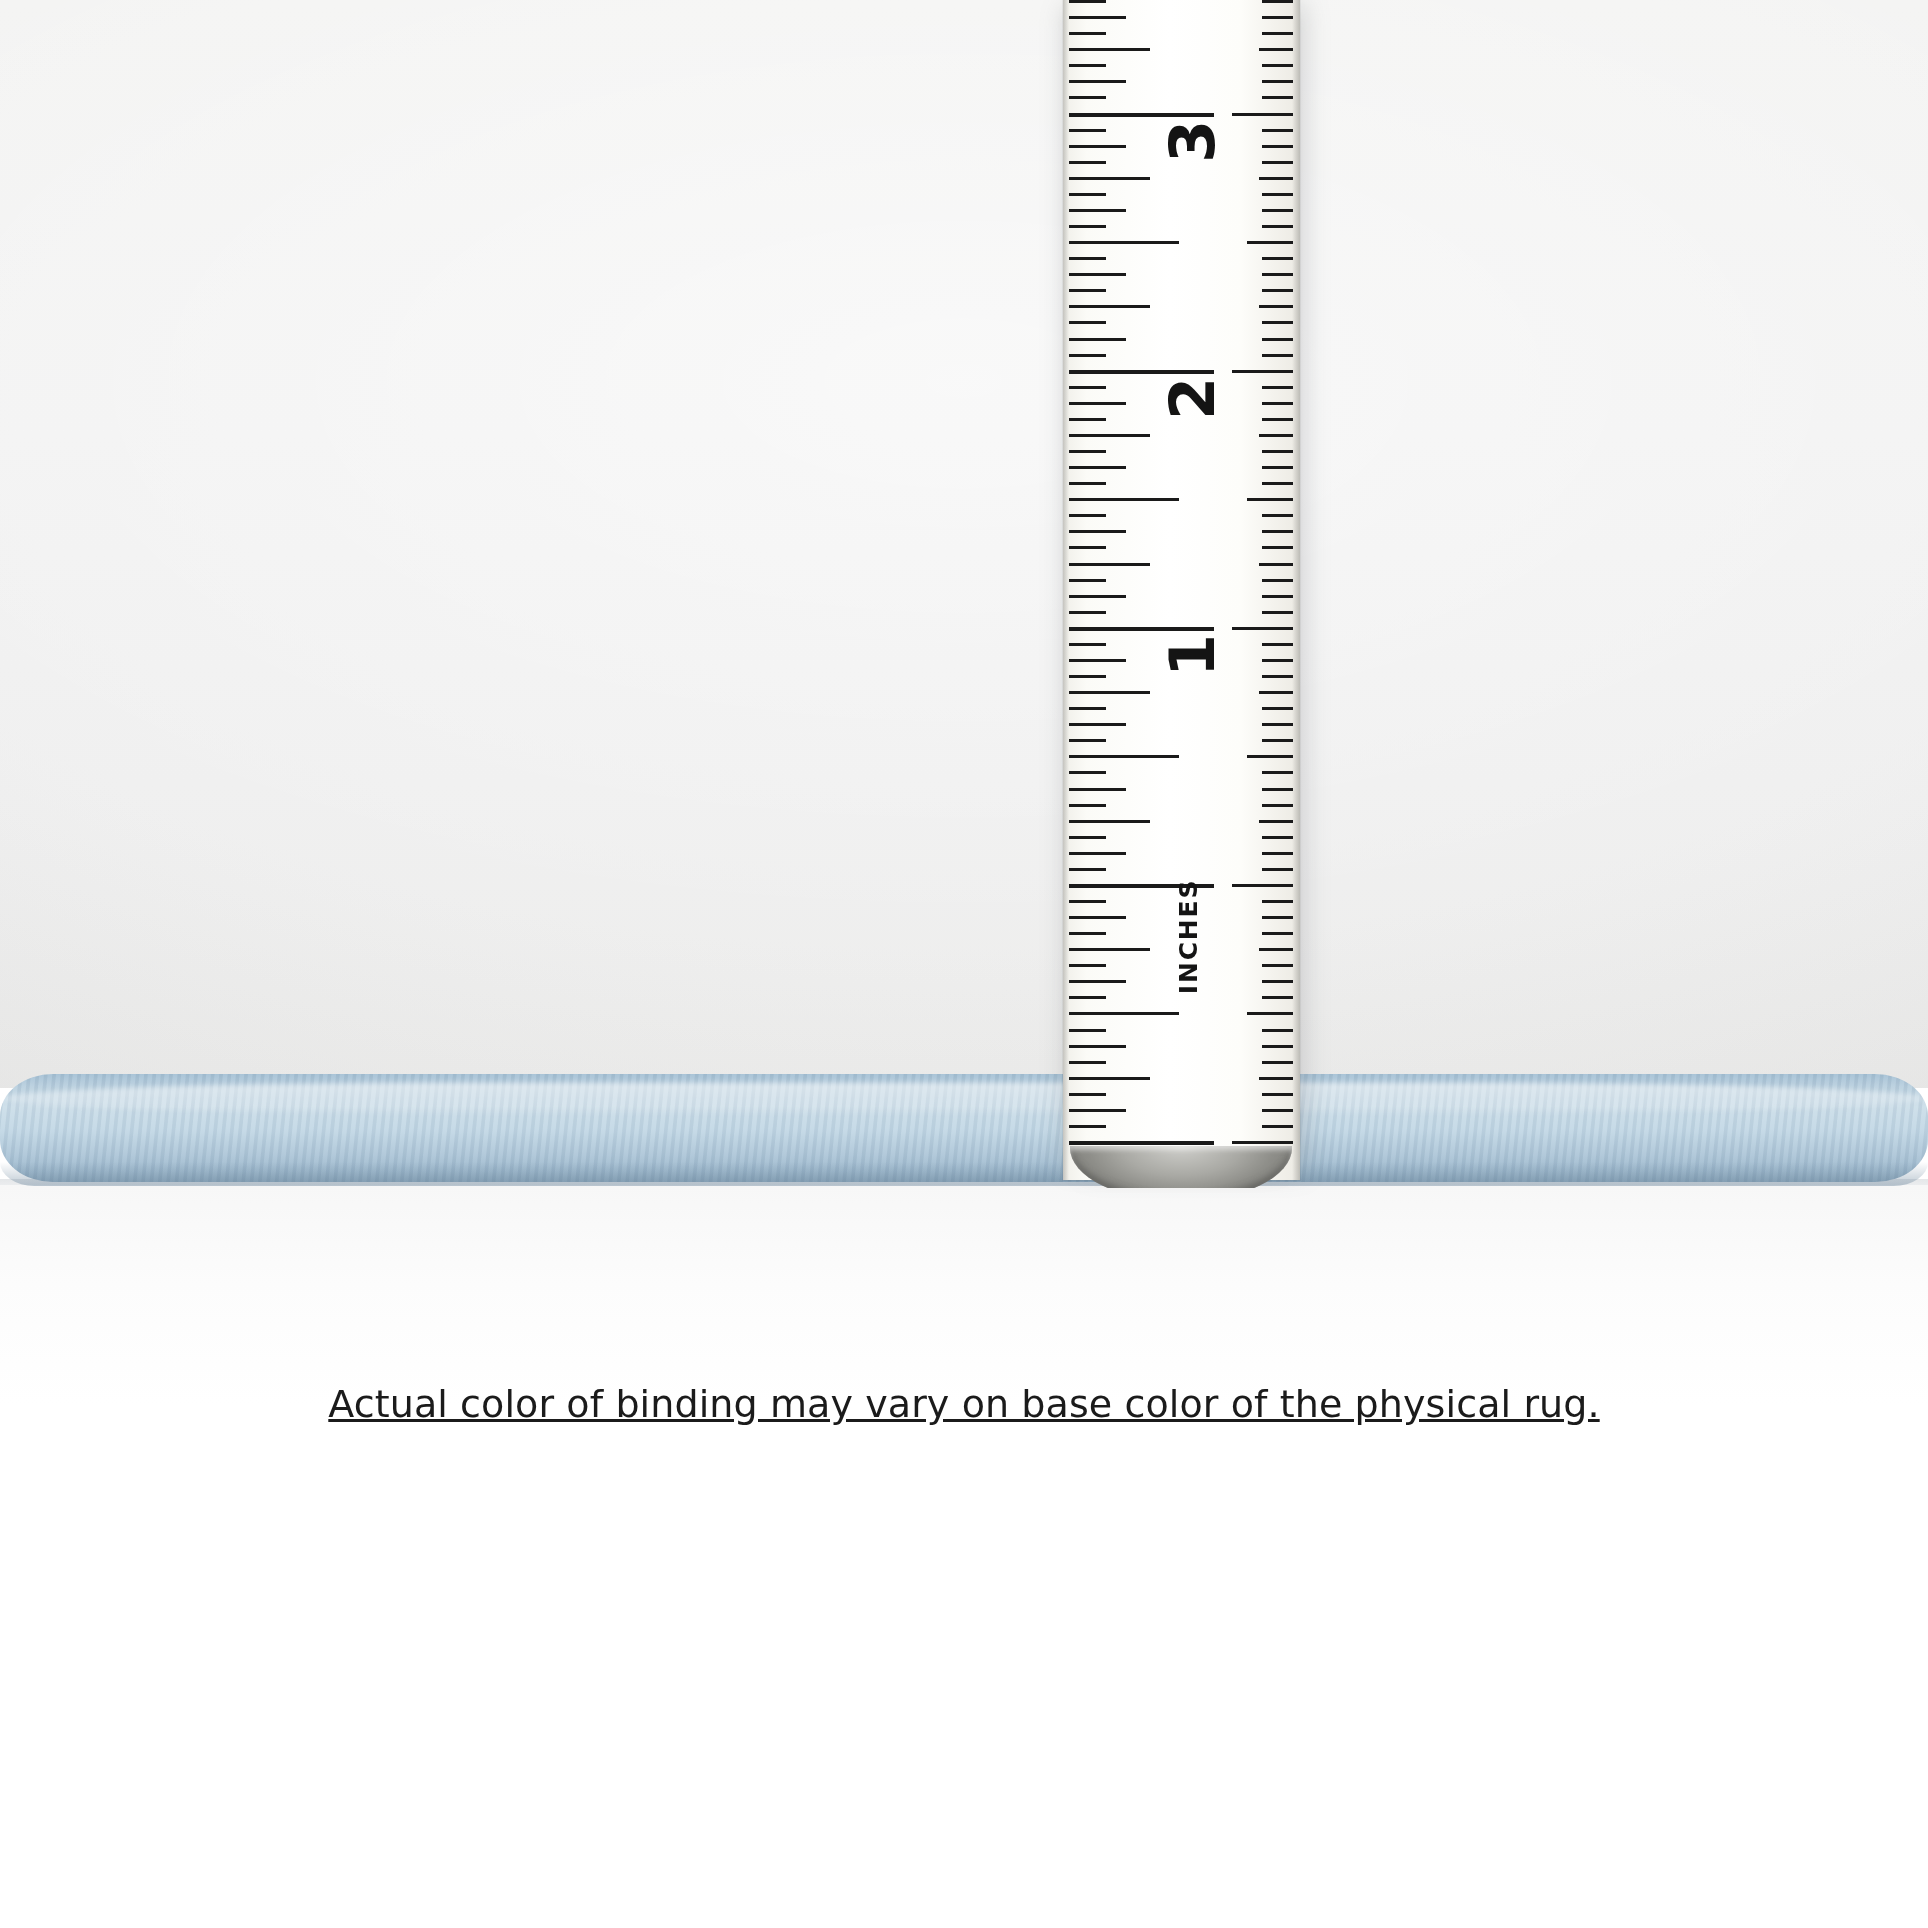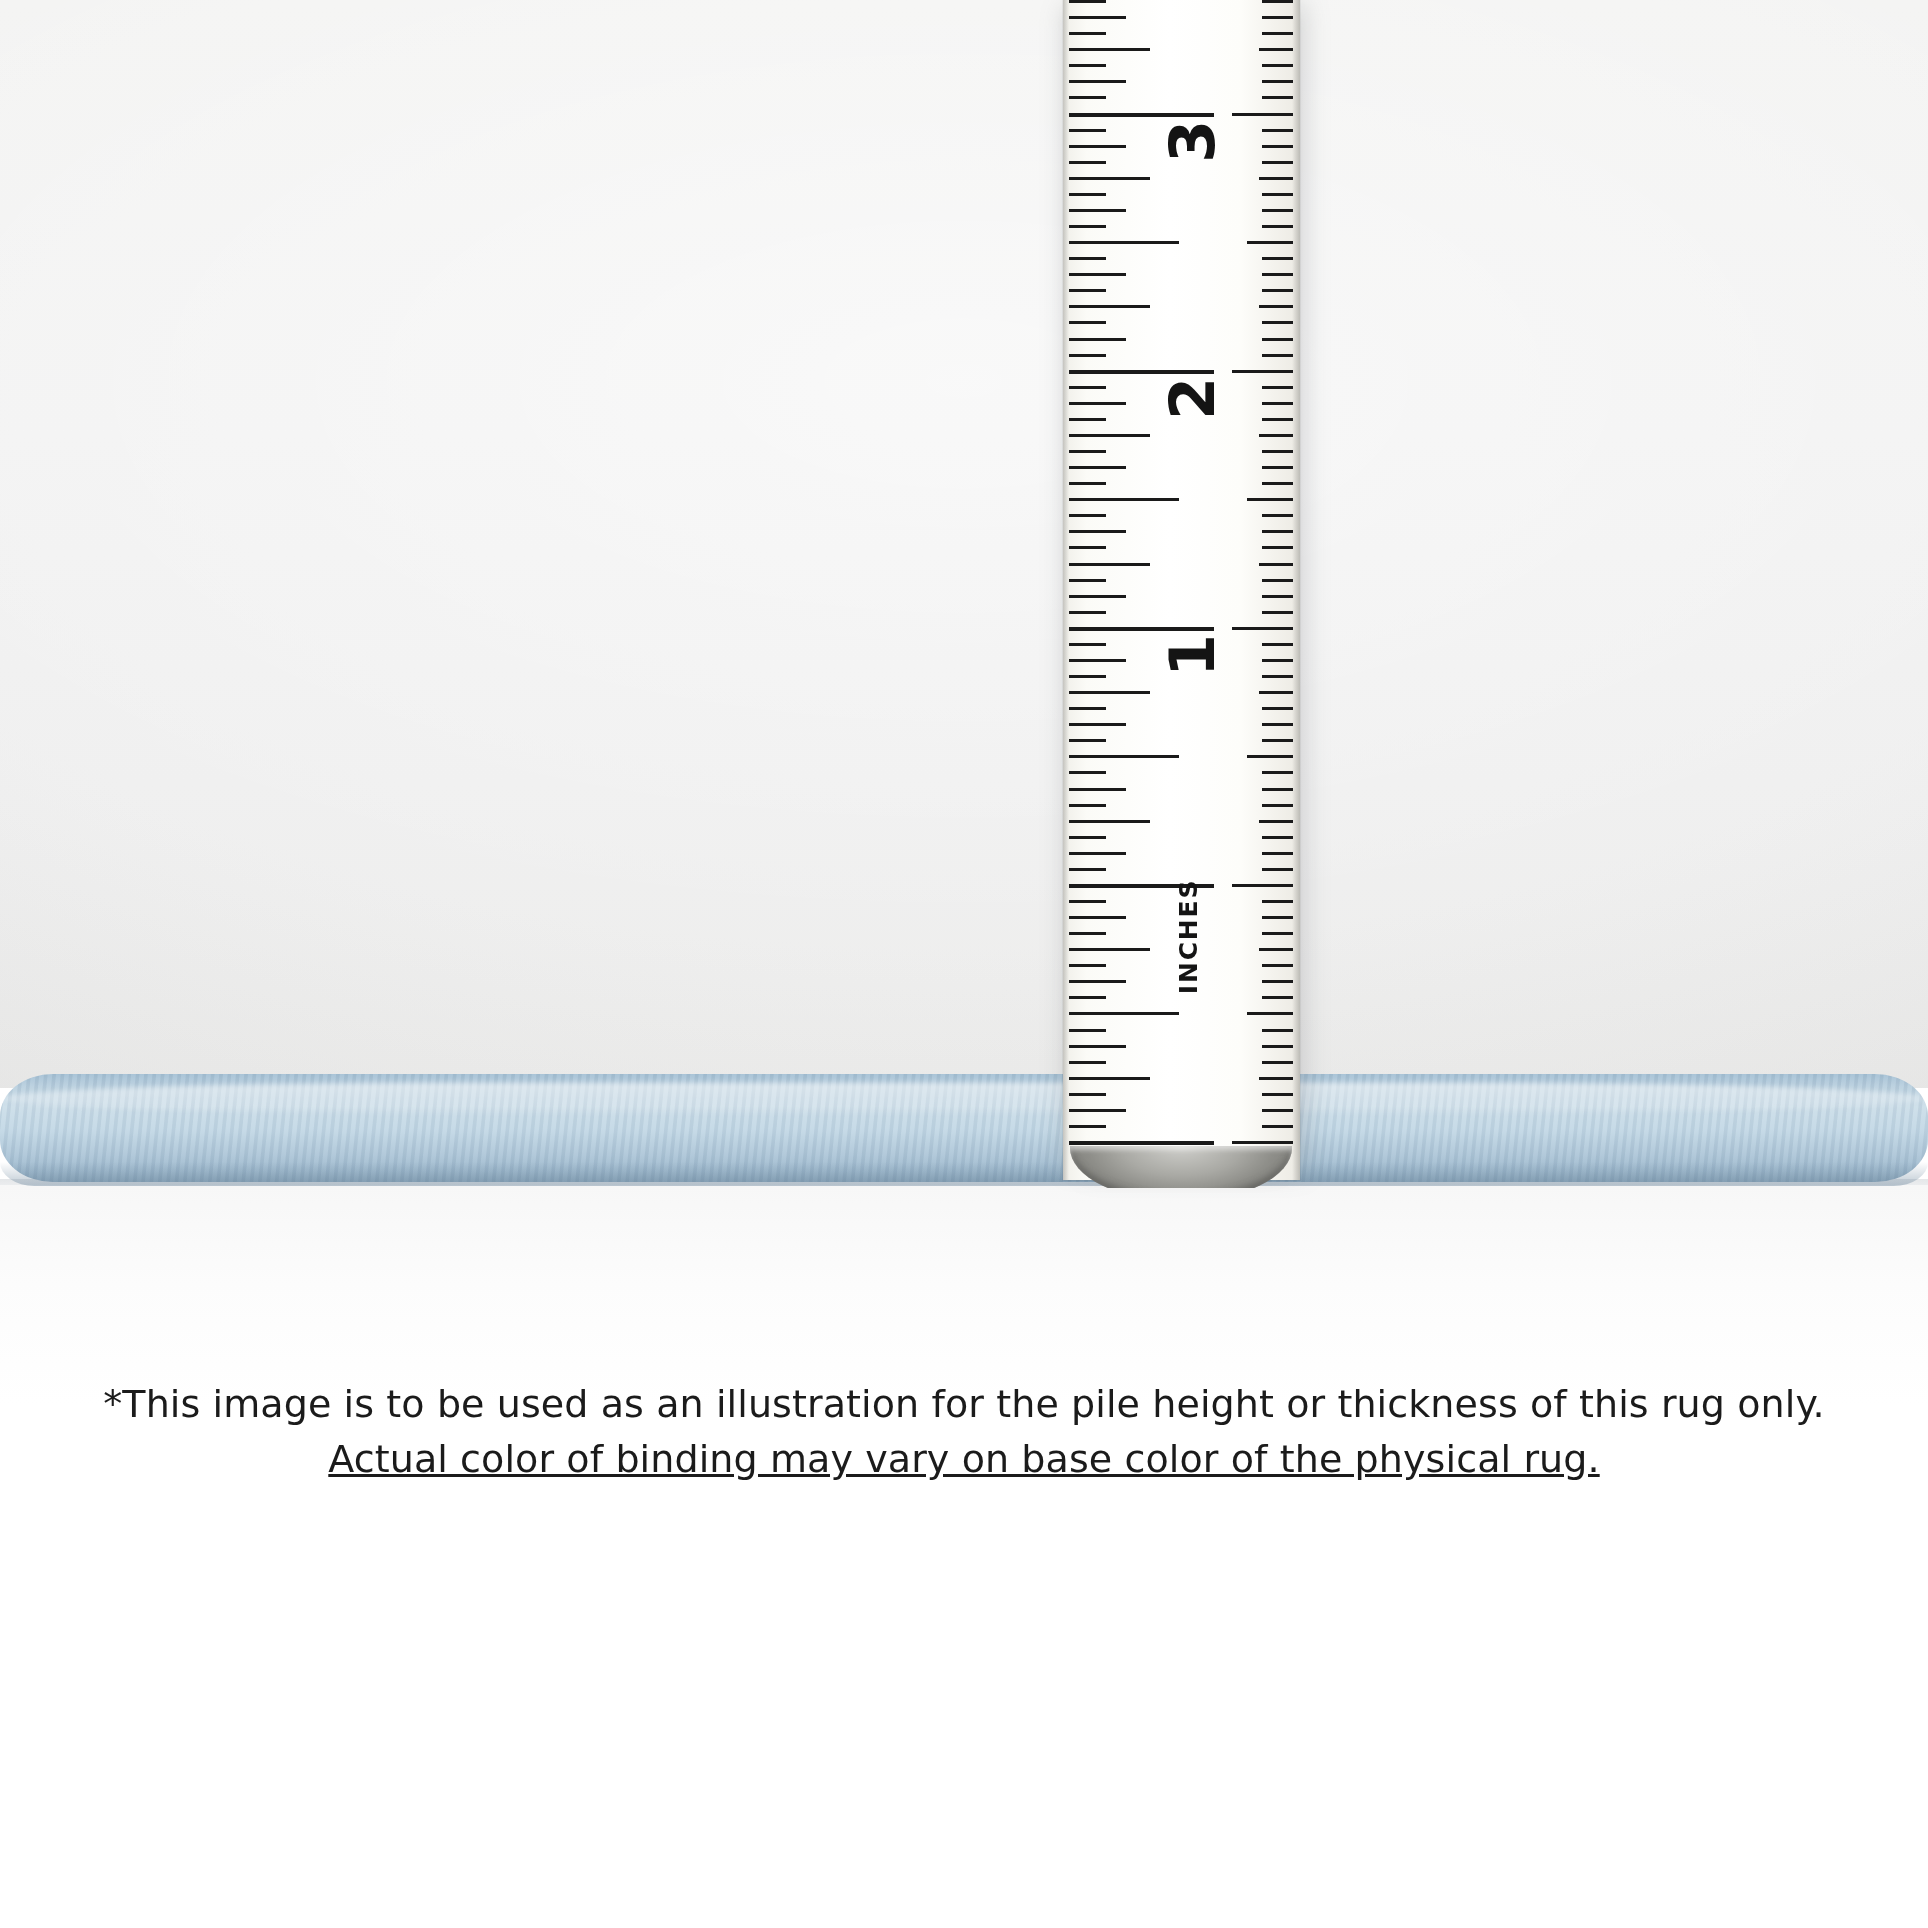--- a/index.html
+++ b/index.html
@@ -392,18 +392,17 @@
     <div class="num big" id="num-2" style="top: 367px;">2</div>
     <div class="num big" id="num-1" style="top: 624px;">1</div>
     <div class="label-inches">INCHES</div>
   </div>
 
   <div class="ruler-tip">
     <div class="ruler-tip-inner"></div>
   </div>
 
   <div class="caption">
-    <span>*This image is to be used as an illustration for the pile height or thickness of this rug only.</span>
     <span class="line2">Actual color of binding may vary on base color of the physical rug.</span>
   </div>
 
 </div>
 
 
 </body></html>

